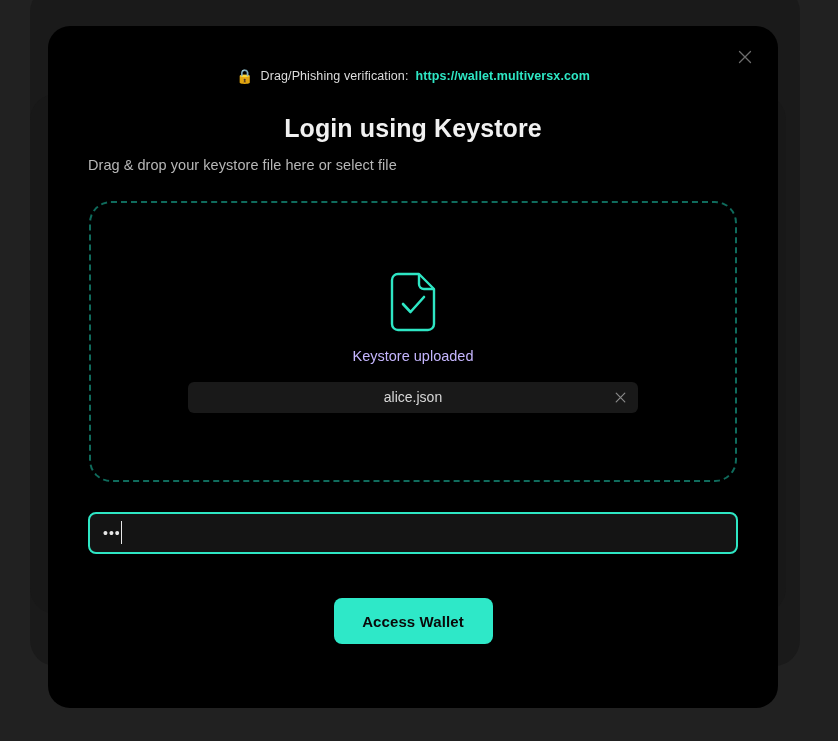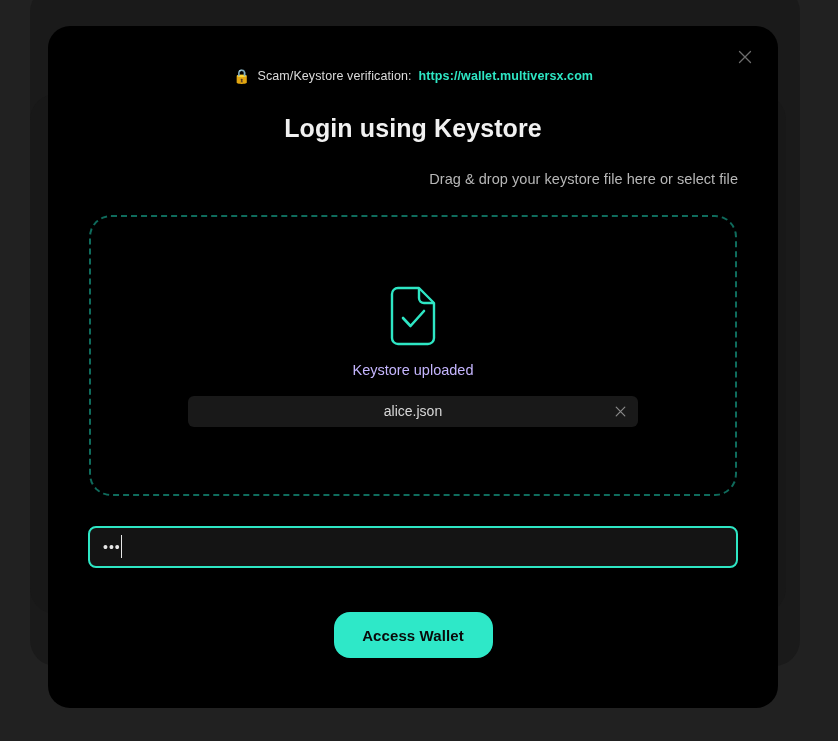--- a/index.html
+++ b/index.html
@@ -103,22 +103,22 @@
   
   .title {
     margin-top: 31px;
     text-align: center;
     font-size: 25px;
     font-weight: bold;
     color: #f1f1f1;
     letter-spacing: 0.1px;
   }
   .subtitle {
-    margin-top: 28px;
-    text-align: right;
+    margin-top: 14px;
+    text-align: left;
     font-size: 14.5px;
     color: #b7b7b7;
     letter-spacing: 0.05px;
   }
 
   
   .dropzone {
     position: relative;
     margin: 28px auto 0;
     width: 648px;
@@ -213,21 +213,21 @@
     display: flex;
     justify-content: center;
   }
   .submit-button {
     min-width: 159px;
     height: 46px;
     padding: 0 26px;
     background: #2ee8c8;
     color: #0a0a0a;
     border: none;
-    border-radius: 16px;
+    border-radius: 8px;
     font-family: "Liberation Sans", sans-serif;
     font-size: 15px;
     font-weight: bold;
     cursor: pointer;
     letter-spacing: 0.1px;
   }
 </style>
 </head>
 <body>
 
@@ -241,21 +241,21 @@
     <button class="close-button" aria-label="Close">
       <svg width="14" height="14" viewBox="0 0 14 14" fill="none" aria-hidden="true">
         <path d="M1.5 1.5 L12.5 12.5 M12.5 1.5 L1.5 12.5" stroke="currentColor" stroke-width="1.3" stroke-linecap="round"></path>
       </svg>
     </button>
 
     <div class="modal-inner">
 
       <div class="phish-bar">
         <span class="phish-lock">🔒</span>
-        <span class="phish-text">Scam/Keystore verification:</span>
+        <span class="phish-text">Drag/Phishing verification:</span>
         <a class="phish-url" href="#">https://wallet.multiversx.com</a>
       </div>
 
       <h1 class="title">Login using Keystore</h1>
       <p class="subtitle">Drag &amp; drop your keystore file here or select file</p>
 
       <div class="dropzone">
 
         <svg class="file-icon" viewBox="0 0 48 62" fill="none" aria-hidden="true">
           <path d="M3 9 A6 6 0 0 1 9 3 H30 L45 18 V53 A6 6 0 0 1 39 59 H9 A6 6 0 0 1 3 53 Z" stroke="#2ee6c4" stroke-width="2.4" stroke-linejoin="round"></path>

